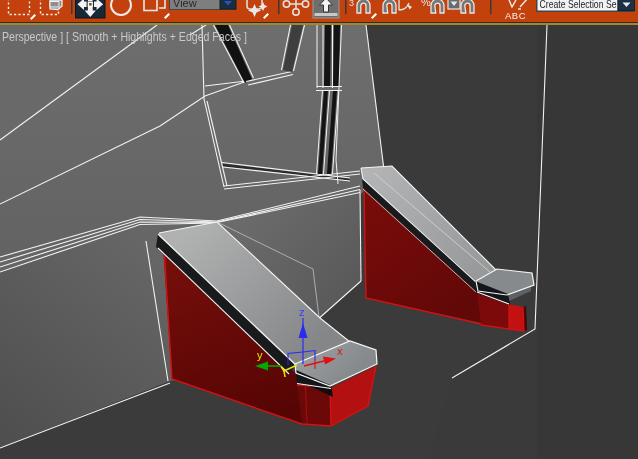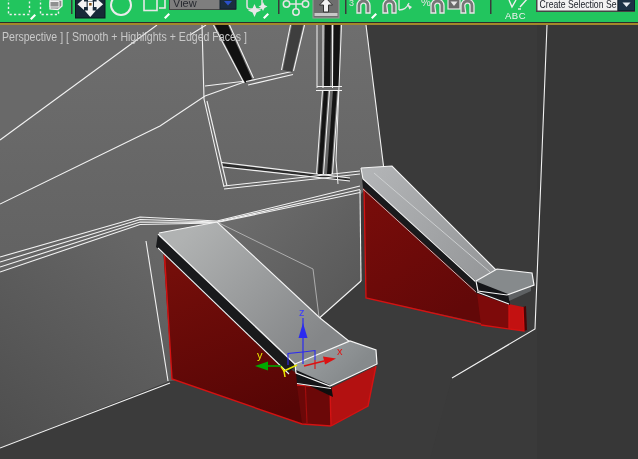--- a/index.html
+++ b/index.html
@@ -1,17 +1,17 @@
 <!DOCTYPE html>
 <html><head>
 <meta charset="utf-8">
 <style>
 html,body{margin:0;padding:0;width:638px;height:459px;overflow:hidden;background:#3c3c3c;
 font-family:"Liberation Sans",sans-serif;}
-#toolbar{position:absolute;left:0;top:0;width:638px;height:38px;background:#22c55e;overflow:hidden;}
+#toolbar{position:absolute;left:0;top:0;width:638px;height:38px;background:#c2410c;overflow:hidden;}
 #tb-bottom{position:absolute;left:0;top:22px;width:638px;height:1px;background:#2d2d2d;}
 #vpline{position:absolute;left:0;top:23px;width:638px;height:2px;background:#a3872a;}
 #viewport{position:absolute;left:0;top:25px;width:638px;height:434px;}
 </style>
 </head>
 <body>
 <div id="toolbar">
 <svg width="638" height="23" viewBox="0 0 638 23">
 
 <g stroke="#f0f0f0" stroke-width="1.4" fill="none" stroke-dasharray="2.2,2.2">

